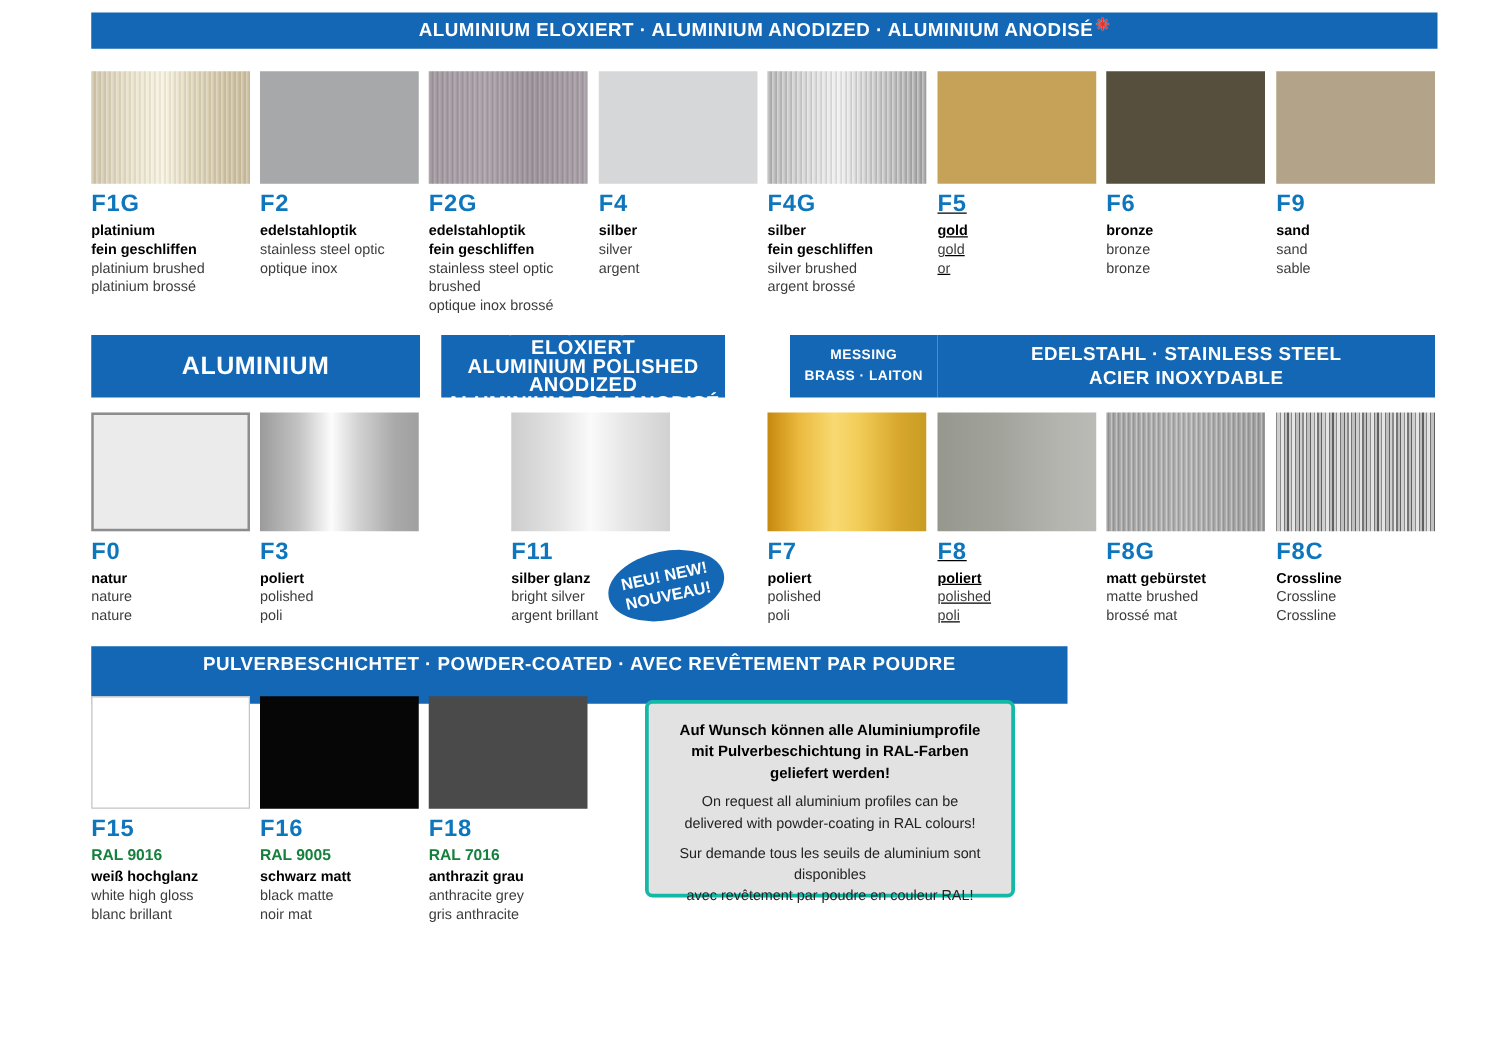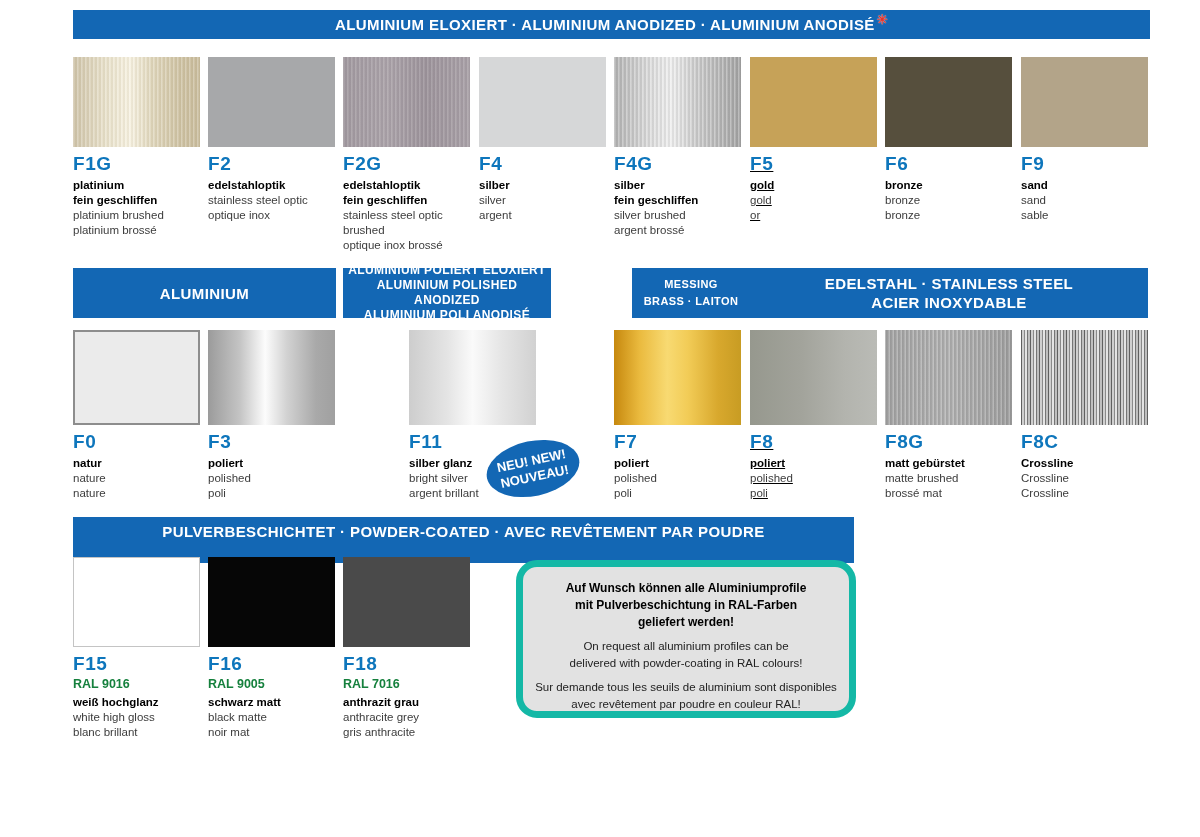--- a/index.html
+++ b/index.html
@@ -7,22 +7,22 @@
         font-family:"Liberation Sans",sans-serif;color:#000;margin-left:11px;}
   .banner{position:absolute;background:#1367b4;color:#fff;font-weight:bold;
           text-align:center;letter-spacing:0.4px;}
   .banner-top{left:62px;top:10px;width:1077px;height:29px;font-size:15px;line-height:29px;}
   .banner-powder{left:62px;top:517px;width:781px;height:46px;font-size:15px;line-height:29px;}
   .asterisk{color:#e5332a;font-size:13px;vertical-align:top;position:relative;top:-5px;margin-left:2px;
             text-shadow:0 0 1px #fff;}
   .hdr{position:absolute;top:268px;height:50px;background:#1367b4;color:#fff;font-weight:bold;
        display:flex;align-items:center;justify-content:center;text-align:center;
        letter-spacing:0.4px;white-space:pre-line;}
-  .hdr-alu{left:62px;width:263px;font-size:15px;}
-  .hdr-pol{left:332px;width:208px;font-size:12px;line-height:15px;}
+  .hdr-alu{left:62px;width:263px;font-size:20px;}
+  .hdr-pol{left:342px;width:227px;font-size:16px;line-height:15px;}
   .hdr-messing{left:621px;width:118px;font-size:11px;line-height:17px;}
   .hdr-edelstahl{left:739px;width:398px;font-size:15px;line-height:19px;}
   .rowband{position:absolute;left:0;width:1200px;}
   .r1{top:57px;} .r2{top:330px;} .r3{top:557px;}
   .col{position:absolute;width:127px;}
   .l0{left:62px;} .l1{left:197px;} .l2{left:332px;} .l3{left:468px;}
   .l4{left:603px;} .l5{left:739px;text-decoration:underline;} .l6{left:874px;} .l7{left:1010px;}
   .l11{left:398px;}
   .swatch{width:100%;height:90px;box-sizing:border-box;}
   .r2 .swatch{height:95px;}
@@ -30,22 +30,22 @@
   .sw-border-light{border:1px solid #c4c4c4;}
   .code{font-size:19px;font-weight:bold;color:#0e76bc;margin-top:6px;letter-spacing:0.6px;}
   .lbl{font-size:11.5px;line-height:15px;color:#3c3c3c;}
   .lbl.de{font-weight:bold;color:#000;margin-top:3px;}
   .ral{font-size:12.5px;font-weight:bold;color:#15803d;margin-top:2px;margin-bottom:4px;}
   .ml{white-space:pre-line;}
   .badge{position:absolute;left:475px;top:441px;width:94px;height:55px;background:#1367b4;
          border-radius:50%;transform:rotate(-12deg);color:#fff;font-weight:bold;font-size:13px;
          line-height:15.5px;display:flex;align-items:center;justify-content:center;
          text-align:center;white-space:pre-line;}
-  .infobox{position:absolute;left:505px;top:560px;width:340px;height:158px;background:#e2e2e2;
-           border:7px solid #14b8a6;border-radius:21px;box-sizing:border-box;
+  .infobox{position:absolute;left:505px;top:560px;width:296px;height:158px;background:#e2e2e2;
+           border:3px solid #14b8a6;border-radius:6px;box-sizing:border-box;
            padding:13px 8px 0 8px;text-align:center;}
   .infobox .de-p{font-size:12px;font-weight:bold;line-height:17px;white-space:pre-line;margin-bottom:7px;}
   .infobox .en-p{font-size:11.5px;line-height:17px;white-space:pre-line;margin-bottom:7px;color:#222;}
   .infobox .fr-p{font-size:11.5px;line-height:17px;white-space:pre-line;color:#222;}
 </style>
 </head>
 <body>
 
 <div class="page">
 

